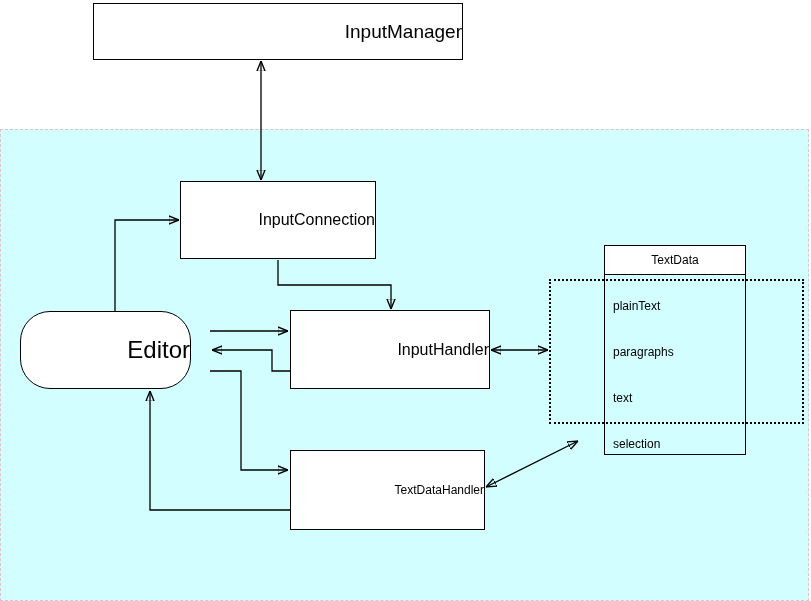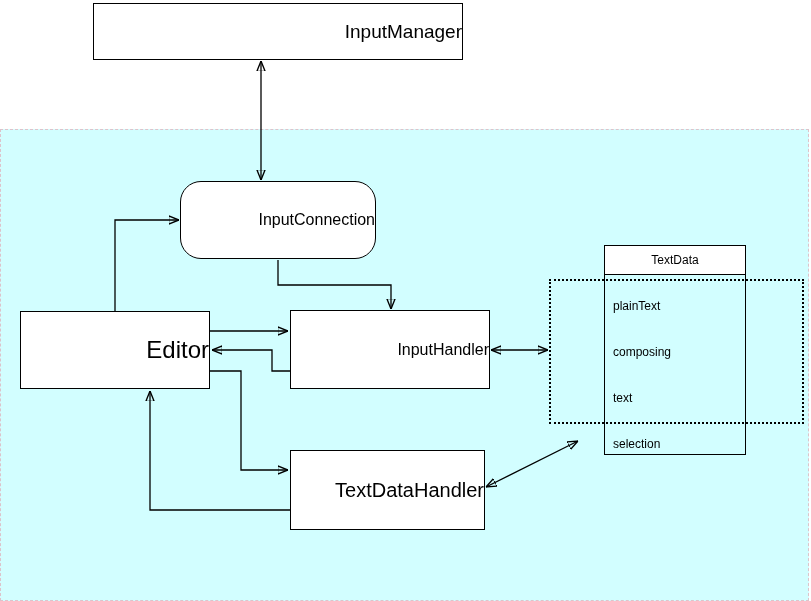--- a/index.html
+++ b/index.html
@@ -27,24 +27,24 @@
   }
   svg.connectors{position:absolute;left:0;top:0;z-index:3;}
   svg.connectors path{stroke:var(--connector);stroke-width:1.3;fill:none;}
   .node{
     position:absolute;background:var(--node-fill);
     border:1px solid var(--node-border);
     display:flex;align-items:center;justify-content:flex-end;
     box-sizing:border-box;z-index:4;text-align:center;
   }
   .node-inputmanager{left:93px;top:3px;width:370px;height:57px;font-size:19px;}
-  .node-inputconnection{left:180px;top:181px;width:196px;height:78px;font-size:16px;border-radius:21px;}
-  .node-editor{left:20px;top:311px;width:190px;height:78px;font-size:24px;}
+  .node-inputconnection{left:180px;top:181px;width:196px;height:78px;font-size:16px;}
+  .node-editor{left:20px;top:311px;width:171px;height:78px;font-size:24px;border-radius:30px;}
   .node-inputhandler{left:290px;top:310px;width:200px;height:79px;font-size:16px;}
-  .node-textdatahandler{left:290px;top:450px;width:195px;height:80px;font-size:20px;}
+  .node-textdatahandler{left:290px;top:450px;width:195px;height:80px;font-size:12px;}
   .node-textdata{
     position:absolute;left:604px;top:245px;width:142px;height:210px;
     border:1px solid var(--node-border);box-sizing:border-box;
     background:transparent;z-index:4;font-size:12px;
   }
   .textdata-title{
     height:29px;background:var(--node-fill);
     border-bottom:1px solid var(--node-border);box-sizing:border-box;
     display:flex;align-items:center;justify-content:center;
   }
@@ -98,18 +98,18 @@
     <span>InputHandler</span>
   </div>
 
   <div class="node node-textdatahandler">
     <span>TextDataHandler</span>
   </div>
 
   <div class="node-textdata">
     <div class="textdata-title">TextData</div>
     <div class="textdata-field">plainText</div>
-    <div class="textdata-field">composing</div>
+    <div class="textdata-field">paragraphs</div>
     <div class="textdata-field">text</div>
     <div class="textdata-field">selection</div>
   </div>
 
 </div>
 
 </body></html>

